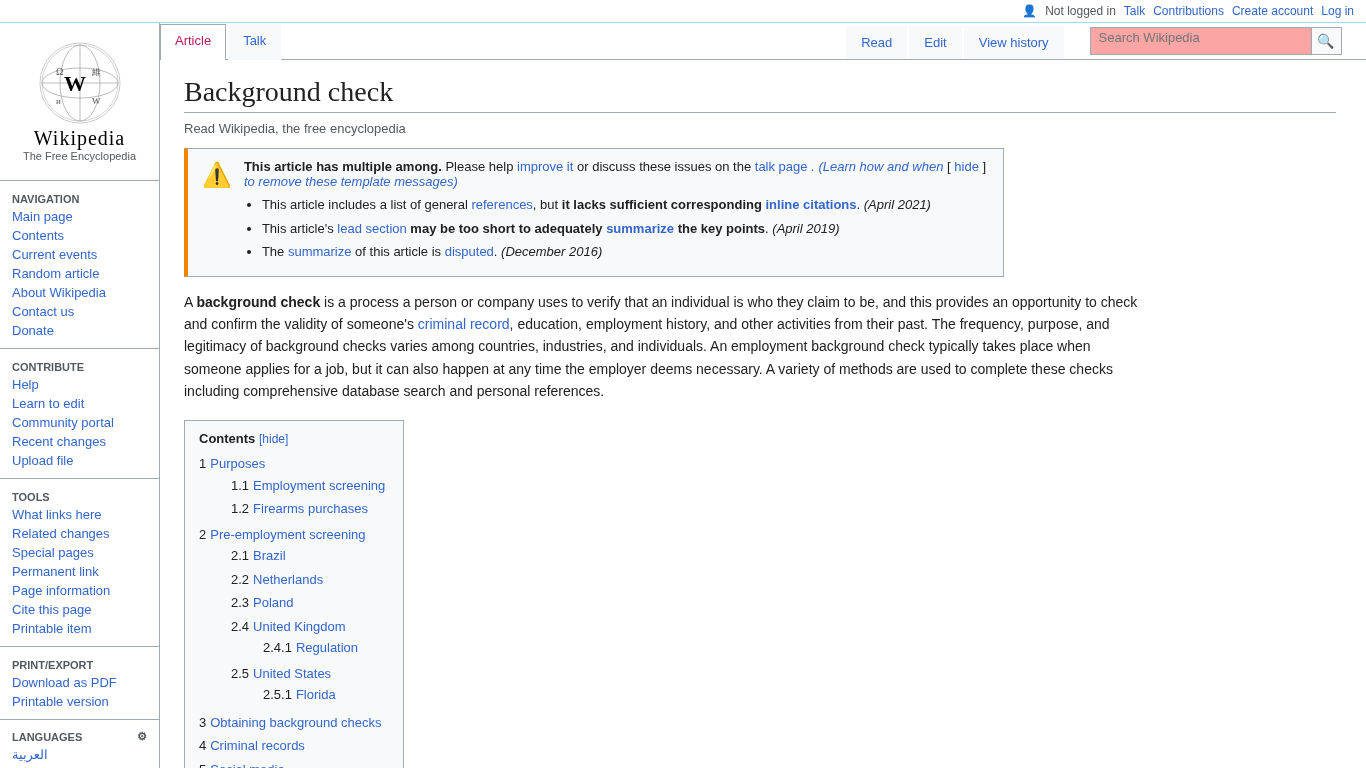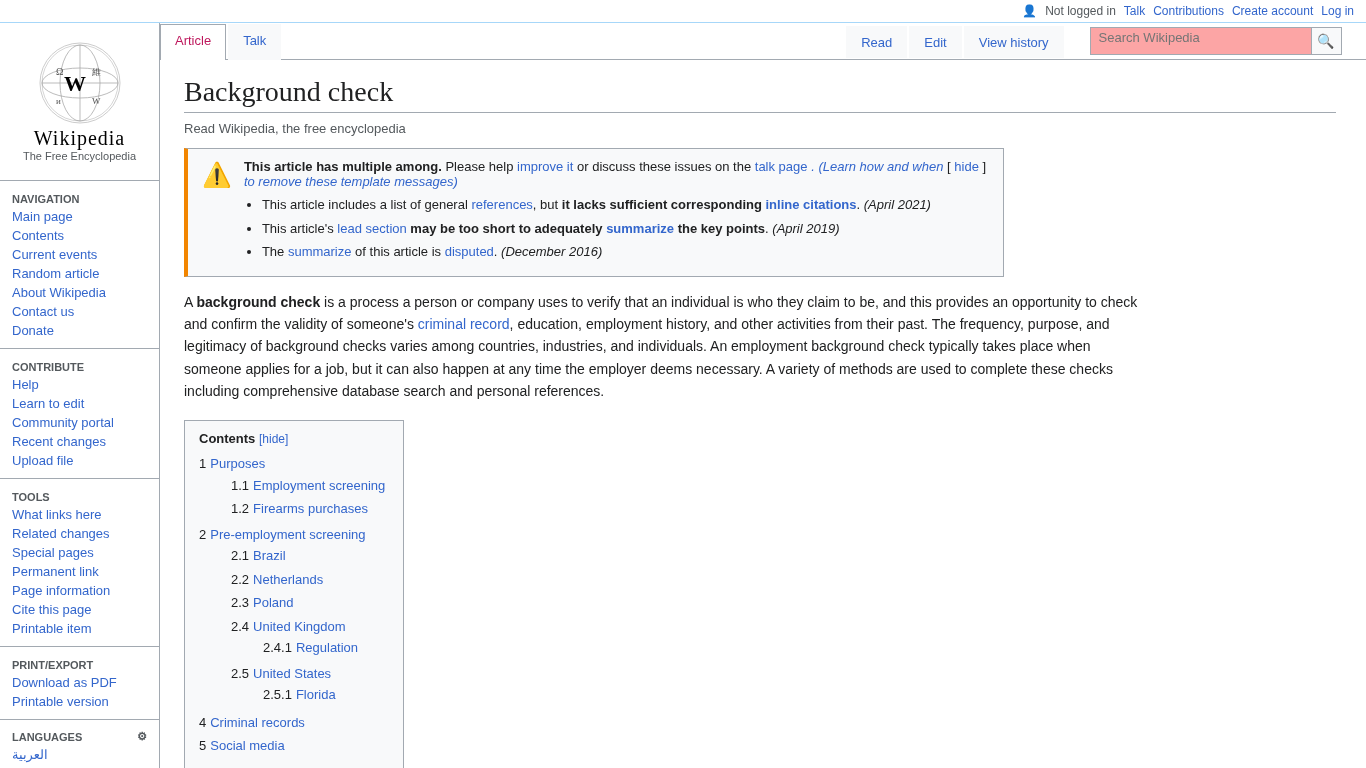--- a/index.html
+++ b/index.html
@@ -407,20 +407,21 @@
                 </ul>
               </li>
               <li>
                 <span class="toc-num">2.5</span><a>United States</a>
                 <ul class="toc-list toc-subsub">
                   <li><span class="toc-num">2.5.1</span><a>Florida</a></li>
                 </ul>
               </li>
             </ul>
           </li>
+          <li><span class="toc-num">3</span><a>Obtaining background checks</a></li>
           <li><span class="toc-num">4</span><a>Criminal records</a></li>
           <li><span class="toc-num">5</span><a>Social media</a></li>
         </ul>
       </div>
 
     </div>
   </div>
 </div>
 
 </body></html>

